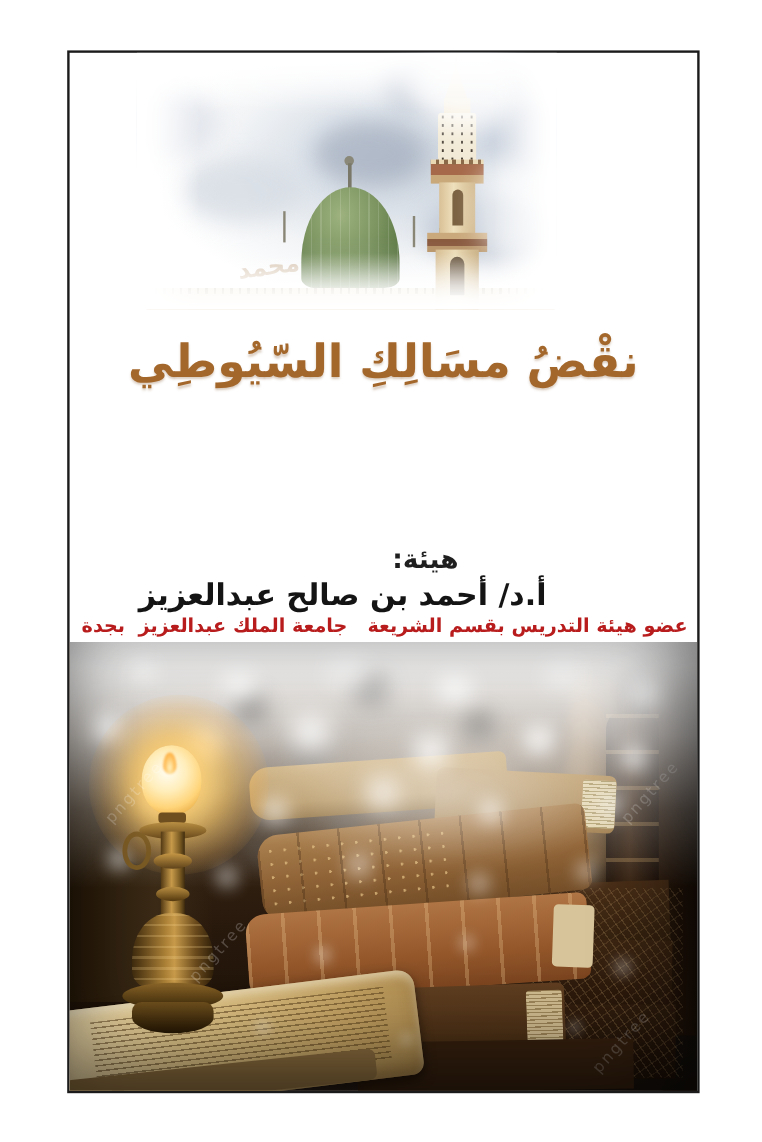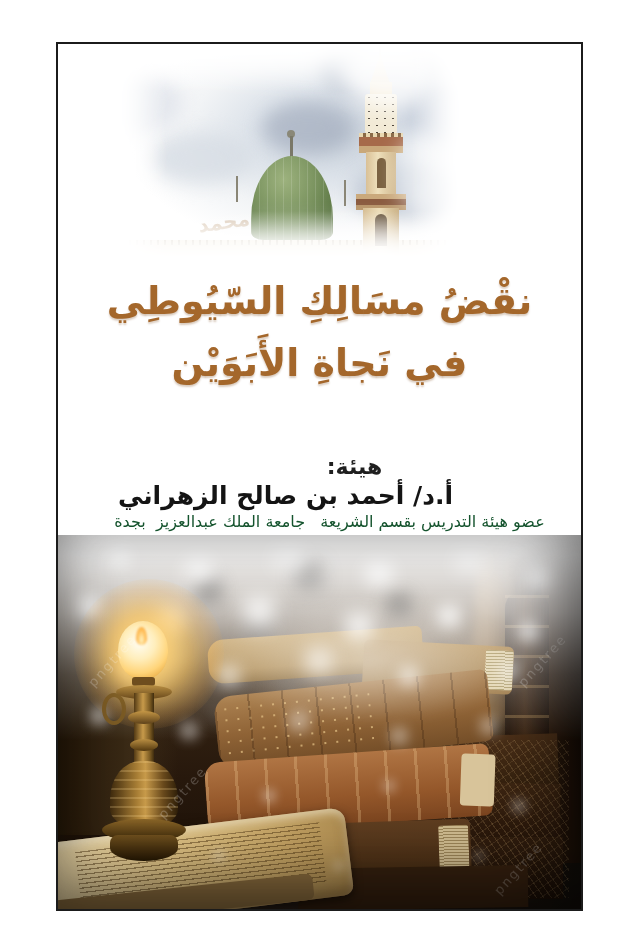--- a/index.html
+++ b/index.html
@@ -48,21 +48,21 @@
   .m2{left:283px;top:88px;width:52px;height:84px;background:rgba(255,255,255,.55)}
   .mosque-wm{position:absolute;left:84px;top:166px;color:#b48e64;opacity:.5;font-size:20px;font-weight:bold;transform:rotate(-8deg)}
   .mosque-fade{position:absolute;inset:0;box-shadow:inset 0 0 34px 22px #fff;
     background:linear-gradient(90deg,#fff 0%,rgba(255,255,255,0) 15%,rgba(255,255,255,0) 85%,#fff 100%),
                linear-gradient(180deg,rgba(255,255,255,.85) 0%,rgba(255,255,255,0) 22%,rgba(255,255,255,0) 78%,#fff 100%)}
 
   
   .title-block{position:absolute;left:0;top:226px;width:100%;text-align:center;direction:rtl;color:#a4672b;font-weight:bold;font-size:38px;line-height:62px;text-shadow:0 2px 2px rgba(120,70,20,.28)}
   .byline{position:absolute;left:0;top:410px;width:100%;text-align:center;font-size:22px;font-weight:bold;color:#1f1f1f;direction:rtl;transform:translateX(35px)}
   .author{position:absolute;left:0;top:437px;width:100%;text-align:center;font-size:25px;font-weight:bold;color:#141414;direction:rtl;transform:translateX(-34px)}
-  .affil{position:absolute;left:0;top:468px;width:100%;text-align:center;font-size:16px;font-weight:normal;color:#14532d;direction:rtl;white-space:pre;transform:translateX(10px)}
+  .affil{position:absolute;left:0;top:468px;width:100%;text-align:left;font-size:16px;font-weight:bold;color:#b91c1c;direction:rtl;white-space:pre;transform:translateX(10px)}
 
   
   .photo{position:absolute;left:0;top:491px;width:523px;height:374px;overflow:hidden;
     background:linear-gradient(180deg,#54402a 0%,#3a2917 35%,#27180c 65%,#170e06 100%)}
   .photo-warm{position:absolute;left:180px;top:40px;width:340px;height:260px;background:radial-gradient(ellipse, rgba(150,110,60,.55), transparent 70%)}
   .left-dark{position:absolute;left:0;top:0;width:120px;height:300px;background:linear-gradient(90deg,#241708 0%,#3a2a16 60%,rgba(58,42,22,0) 100%)}
   .blur-book1{position:absolute;left:415px;top:15px;width:40px;height:170px;background:#7a5a34;filter:blur(5px);transform:rotate(3deg)}
   .blur-book2{position:absolute;left:455px;top:5px;width:32px;height:150px;background:#553a1e;filter:blur(6px)}
   .right-dark{position:absolute;left:430px;top:0;width:93px;height:374px;background:linear-gradient(90deg,rgba(20,12,5,0) 0%,#170d05 55%,#0e0703 100%)}
   .plank{position:absolute;left:488px;top:8px;width:44px;height:372px;background:linear-gradient(90deg,#2c1a0c,#120a04);transform:rotate(-2deg)}
@@ -181,25 +181,24 @@
       <div class="min-shaft-low"></div>
       <div class="min-win"></div>
       <div class="mist m1"></div>
       <div class="mist m2"></div>
       <div class="mosque-wm">محمد</div>
       <div class="mosque-fade"></div>
     </div>
 
     <div class="title-block">
       <div>نقْضُ مسَالِكِ السّيُوطِي</div>
-      <div>في نَجاةِ الأَبَوَيْن</div>
     </div>
 
     <div class="byline">هيئة:</div>
-    <div class="author">أ.د/ أحمد بن صالح الزهراني</div>
+    <div class="author">أ.د/ أحمد بن صالح عبدالعزيز</div>
     <div class="affil">عضو هيئة التدريس بقسم الشريعة   جامعة الملك عبدالعزيز  بجدة</div>
 
     <div class="photo">
       <div class="photo-warm"></div>
       <div class="left-dark"></div>
       <div class="blur-book1"></div>
       <div class="blur-book2"></div>
       <div class="right-dark"></div>
       <div class="plank"></div>
       <div class="spine-tall"></div>

